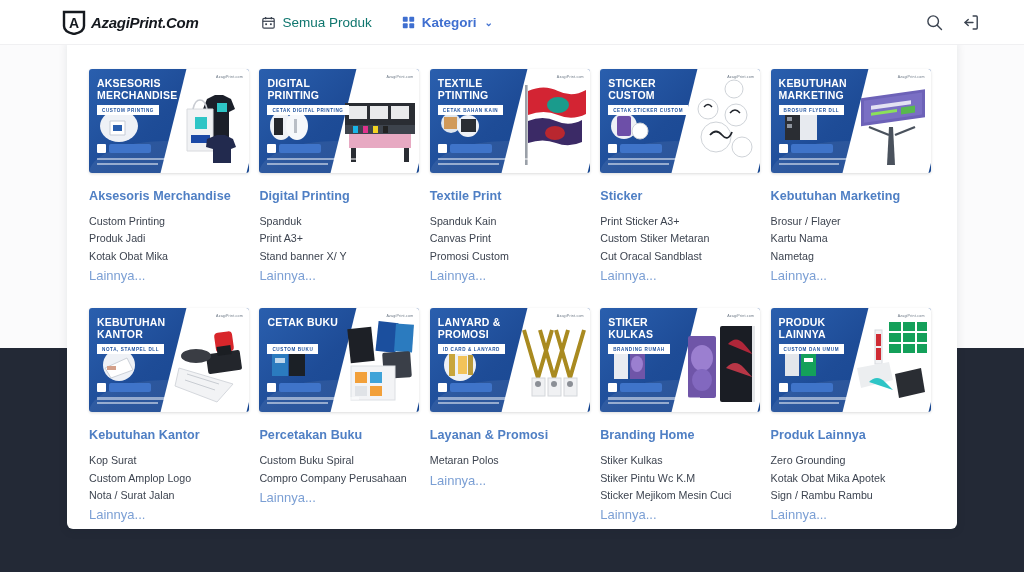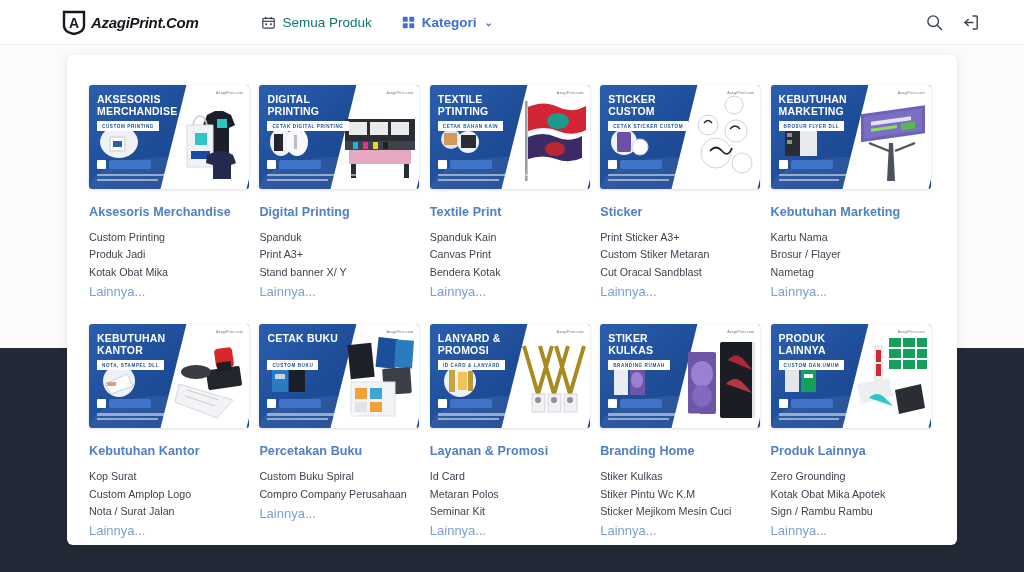--- a/index.html
+++ b/index.html
@@ -101,21 +101,21 @@
     align-items: center;
     justify-content: center;
     cursor: pointer;
     color: #3b4350;
   }
 
   
   .panel {
     position: absolute;
     left: 67px;
-    top: 55px;
+    top: 39px;
     width: 890px;
     height: 490px;
     background: #ffffff;
     border-radius: 6px;
     box-shadow: 0 2px 10px rgba(20,25,40,0.10);
     z-index: 3;
     padding: 30px 10px 0 10px;
   }
 
   .grid {
@@ -453,21 +453,21 @@
       <div class="banner-micro">
         <i></i>
         <i class="short"></i>
       </div>
       <div class="banner-wm">AzagiPrint.com</div>
     </div>
     <div class="card-title">Textile Print</div>
     <ul class="card-list">
             <li>Spanduk Kain</li>
             <li>Canvas Print</li>
-            <li>Bendera Kotak</li>
+            <li>Promosi Custom</li>
           </ul>
     <a class="card-more">Lainnya...</a>
   </div>
 
   <div class="card">
     <div class="banner">
       <div class="banner-blue"></div>
       <div class="banner-curve"></div>
       <div class="banner-white"></div>
       <div class="banner-art">
@@ -538,22 +538,22 @@
         <span class="banner-chip-pill"></span>
       </div>
       <div class="banner-micro">
         <i></i>
         <i class="short"></i>
       </div>
       <div class="banner-wm">AzagiPrint.com</div>
     </div>
     <div class="card-title">Kebutuhan Marketing</div>
     <ul class="card-list">
+            <li>Brosur / Flayer</li>
             <li>Kartu Nama</li>
-            <li>Brosur / Flayer</li>
             <li>Nametag</li>
           </ul>
     <a class="card-more">Lainnya...</a>
   </div>
 
   <div class="card">
     <div class="banner">
       <div class="banner-blue"></div>
       <div class="banner-curve"></div>
       <div class="banner-white"></div>
@@ -665,23 +665,21 @@
         <span class="banner-chip-pill"></span>
       </div>
       <div class="banner-micro">
         <i></i>
         <i class="short"></i>
       </div>
       <div class="banner-wm">AzagiPrint.com</div>
     </div>
     <div class="card-title">Layanan &amp; Promosi</div>
     <ul class="card-list">
-            <li>Id Card</li>
             <li>Metaran Polos</li>
-            <li>Seminar Kit</li>
           </ul>
     <a class="card-more">Lainnya...</a>
   </div>
 
   <div class="card">
     <div class="banner">
       <div class="banner-blue"></div>
       <div class="banner-curve"></div>
       <div class="banner-white"></div>
       <div class="banner-art">

